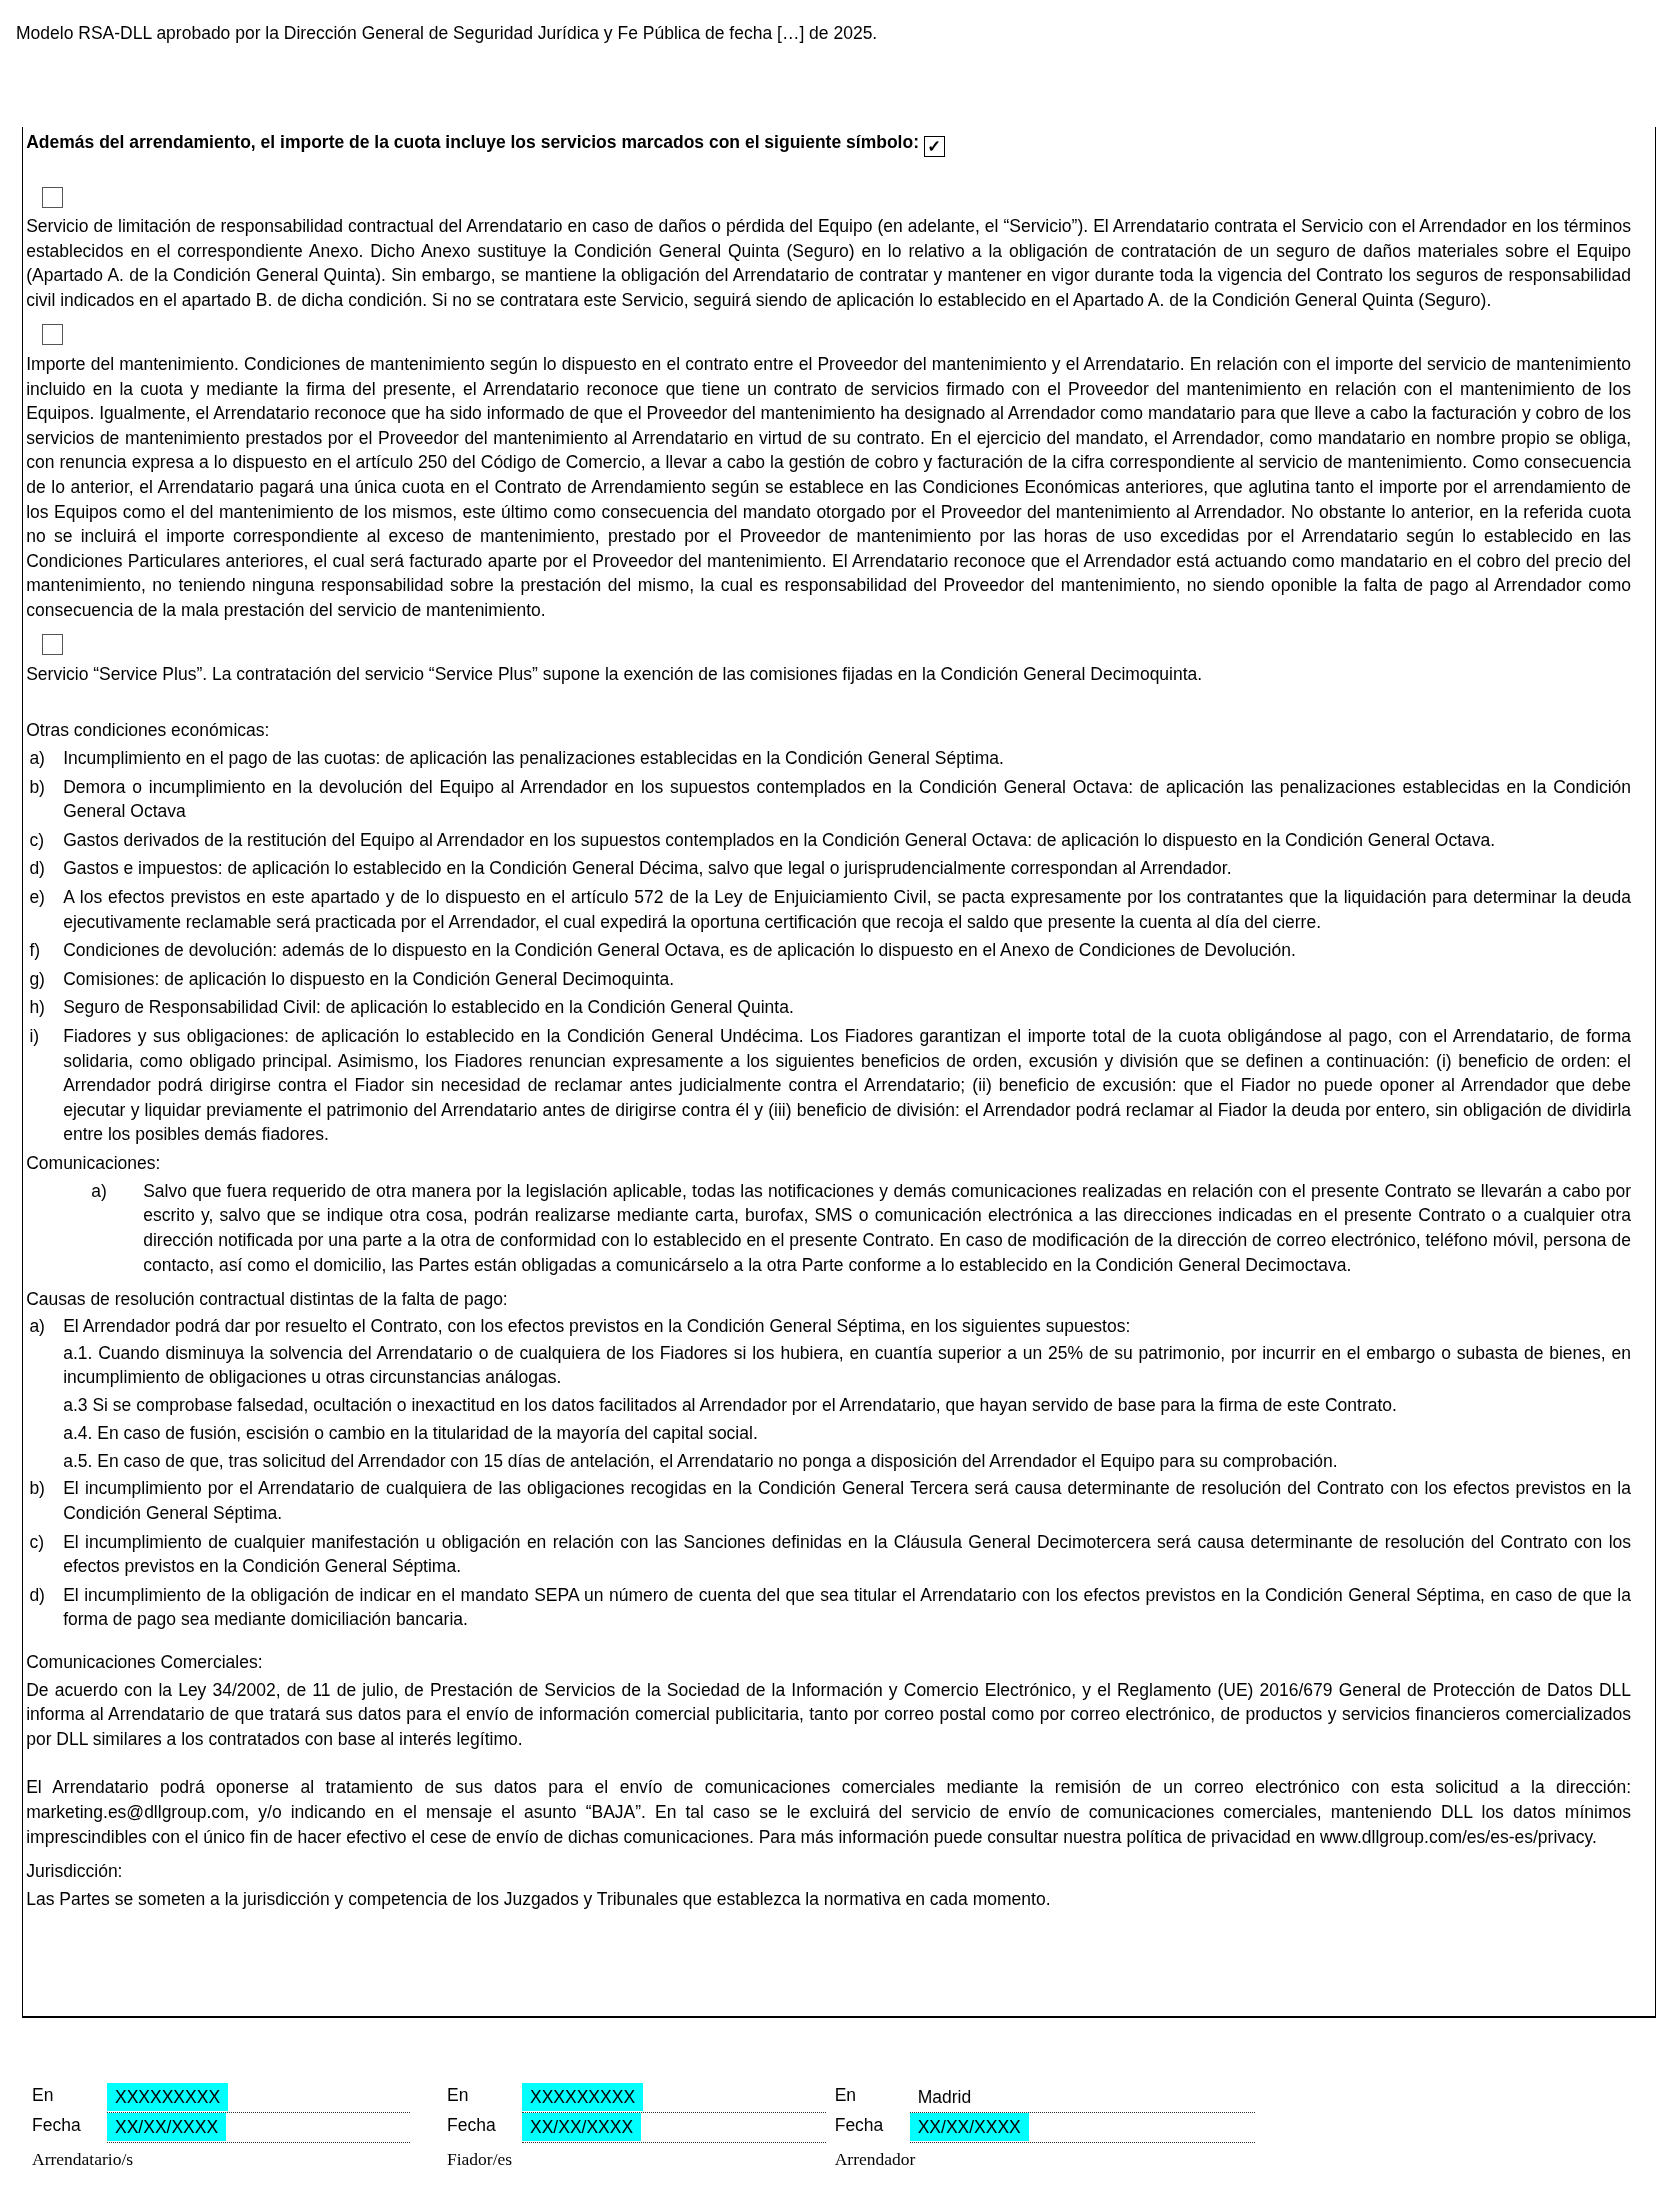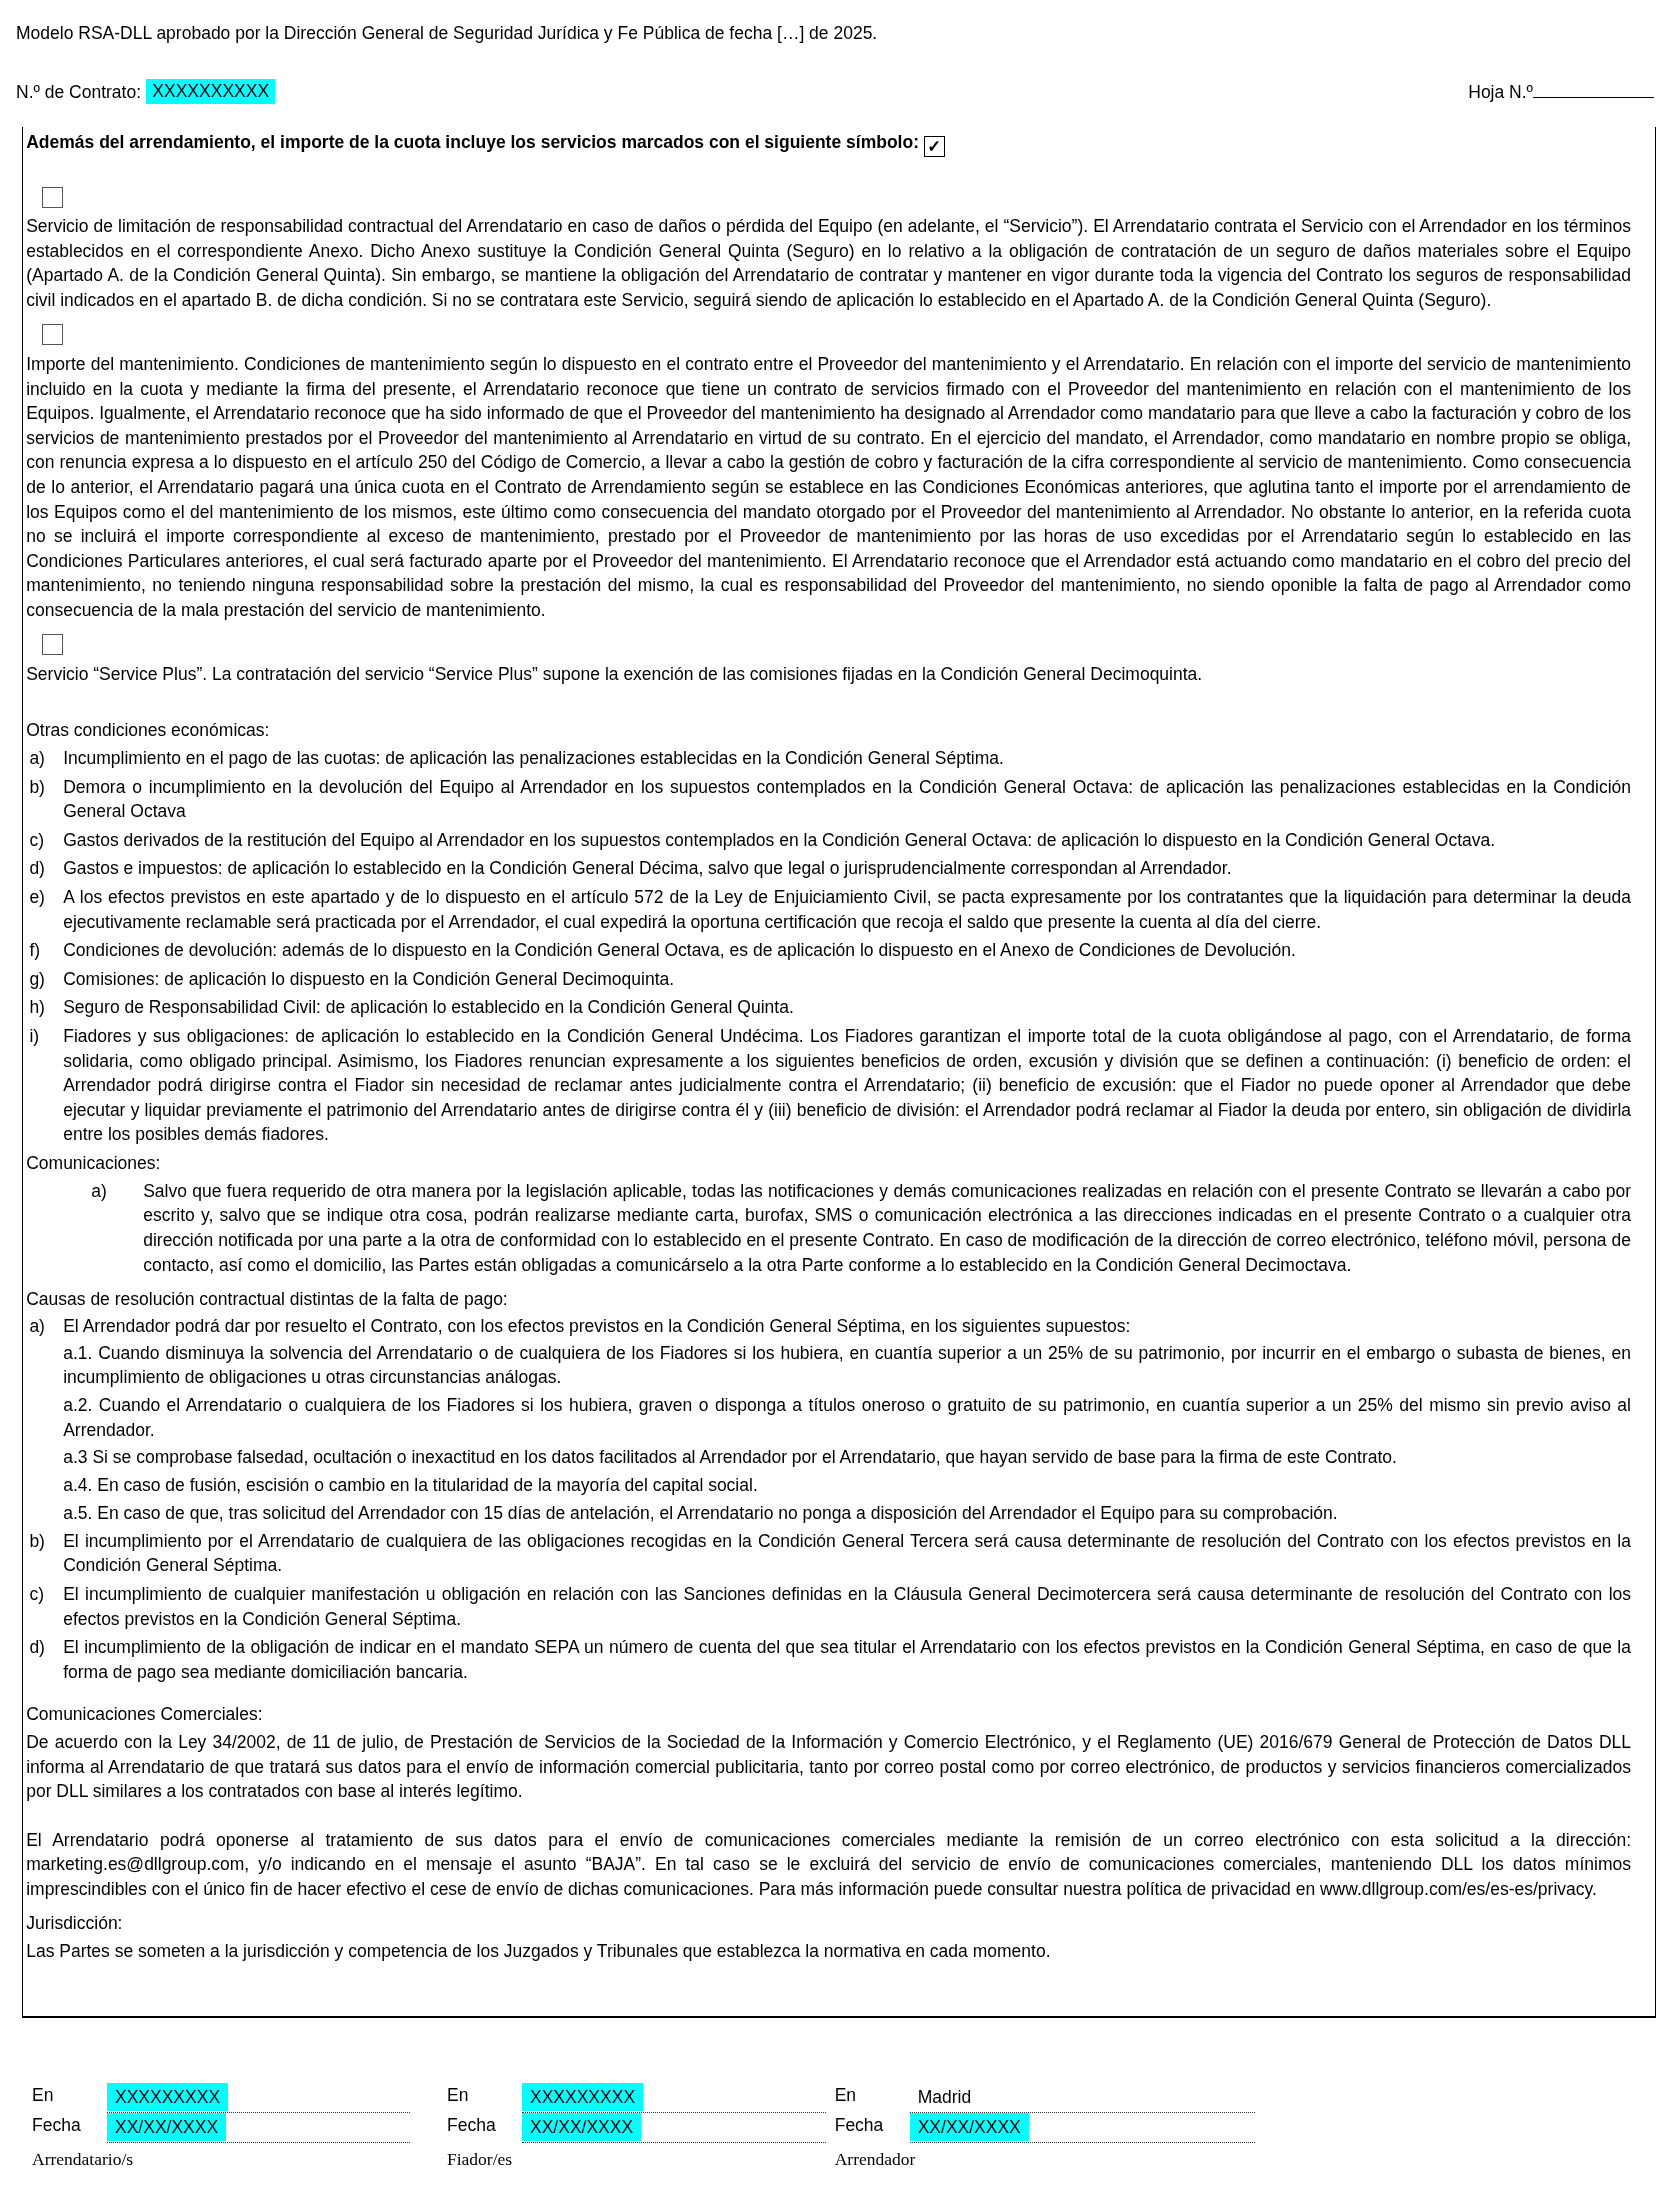--- a/index.html
+++ b/index.html
@@ -59,29 +59,20 @@
   .sig-val.hl{padding:1.6px 8px;}
   .sig-party{margin-top:4px;font-family:Liberation Serif, serif;}
 </style>
 </head>
 <body>
 
 <div class="page">
 
   <div class="hdr-line1">Modelo RSA-DLL aprobado por la Dirección General de Seguridad Jurídica y Fe Pública de fecha […] de 2025.</div>
 
-  <div class="hdr-line2">
-    <div>
-      <span>N.º de Contrato:</span>
-      <span class="hl">XXXXXXXXXX</span>
-    </div>
-    <div>
-      <span>Hoja N.º</span><span class="sheet-underline"></span>
-    </div>
-  </div>
 
   <div class="box">
 
     <div class="intro">
       <span>Además del arrendamiento, el importe de la cuota incluye los servicios marcados con el siguiente símbolo:</span><span class="cb">✓</span>
     </div>
 
     <div class="svc">
       <span class="cbcol"><span class="cb-empty"></span></span>
       <span class="txt">Servicio de limitación de responsabilidad contractual del Arrendatario en caso de daños o pérdida del Equipo (en adelante, el “Servicio”). El Arrendatario contrata el Servicio con el Arrendador en los términos establecidos en el correspondiente Anexo. Dicho Anexo sustituye la Condición General Quinta (Seguro) en lo relativo a la obligación de contratación de un seguro de daños materiales sobre el Equipo (Apartado A. de la Condición General Quinta). Sin embargo, se mantiene la obligación del Arrendatario de contratar y mantener en vigor durante toda la vigencia del Contrato los seguros de responsabilidad civil indicados en el apartado B. de dicha condición. Si no se contratara este Servicio, seguirá siendo de aplicación lo establecido en el Apartado A. de la Condición General Quinta (Seguro).</span>
@@ -145,21 +136,20 @@
       <span class="txt">Salvo que fuera requerido de otra manera por la legislación aplicable, todas las notificaciones y demás comunicaciones realizadas en relación con el presente Contrato se llevarán a cabo por escrito y, salvo que se indique otra cosa, podrán realizarse mediante carta, burofax, SMS o comunicación electrónica a las direcciones indicadas en el presente Contrato o a cualquier otra dirección notificada por una parte a la otra de conformidad con lo establecido en el presente Contrato. En caso de modificación de la dirección de correo electrónico, teléfono móvil, persona de contacto, así como el domicilio, las Partes están obligadas a comunicárselo a la otra Parte conforme a lo establecido en la Condición General Decimoctava.</span>
     </div>
 
     <div class="sec-title">Causas de resolución contractual distintas de la falta de pago:</div>
 
     <div class="li" style="margin-bottom:1.6px;">
       <span class="lbl">a)</span>
       <span class="txt">El Arrendador podrá dar por resuelto el Contrato, con los efectos previstos en la Condición General Séptima, en los siguientes supuestos:</span>
     </div>
     <div class="sub">a.1. Cuando disminuya la solvencia del Arrendatario o de cualquiera de los Fiadores si los hubiera, en cuantía superior a un 25% de su patrimonio, por incurrir en el embargo o subasta de bienes, en incumplimiento de obligaciones u otras circunstancias análogas.</div>
-    <div class="sub">a.2. Cuando el Arrendatario o cualquiera de los Fiadores si los hubiera, graven o disponga a títulos oneroso o gratuito de su patrimonio, en cuantía superior a un 25% del mismo sin previo aviso al Arrendador.</div>
     <div class="sub">a.3 Si se comprobase falsedad, ocultación o inexactitud en los datos facilitados al Arrendador por el Arrendatario, que hayan servido de base para la firma de este Contrato.</div>
     <div class="sub">a.4. En caso de fusión, escisión o cambio en la titularidad de la mayoría del capital social.</div>
     <div class="sub">a.5. En caso de que, tras solicitud del Arrendador con 15 días de antelación, el Arrendatario no ponga a disposición del Arrendador el Equipo para su comprobación.</div>
 
     <div class="li">
       <span class="lbl">b)</span>
       <span class="txt">El incumplimiento por el Arrendatario de cualquiera de las obligaciones recogidas en la Condición General Tercera será causa determinante de resolución del Contrato con los efectos previstos en la Condición General Séptima.</span>
     </div>
     <div class="li">
       <span class="lbl">c)</span>

